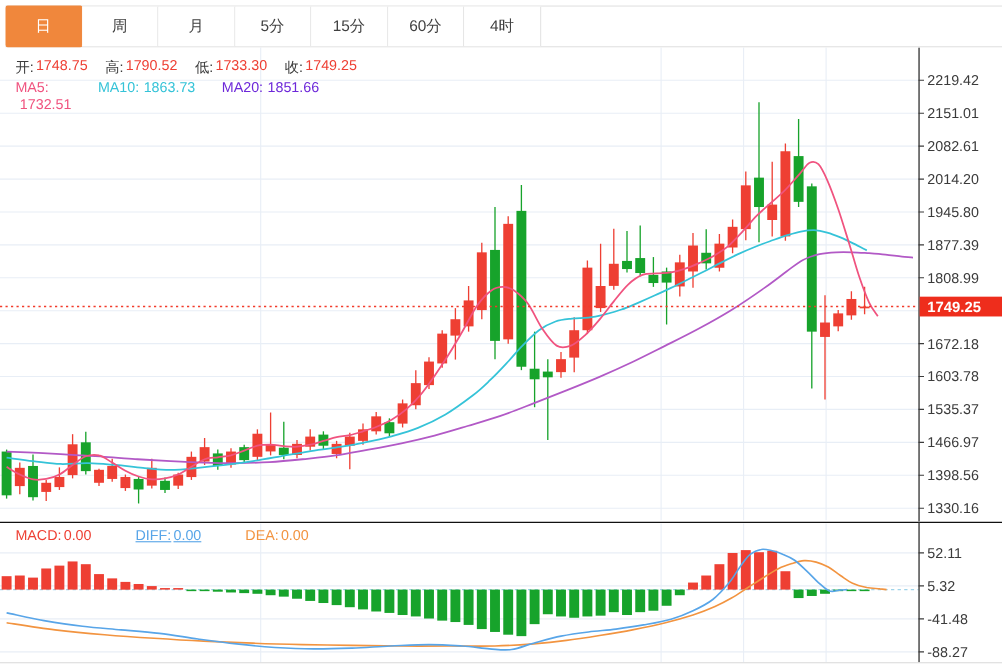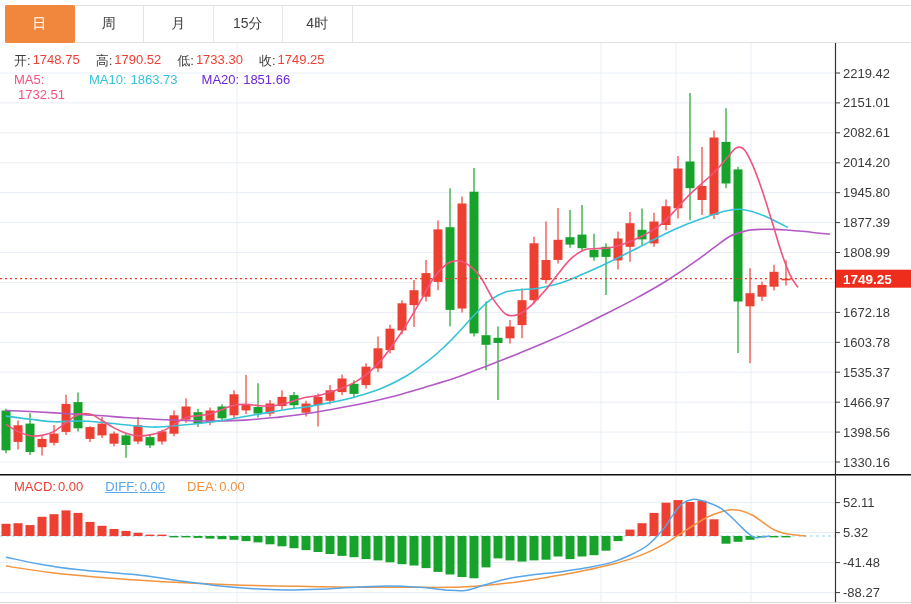--- a/index.html
+++ b/index.html
@@ -11,36 +11,38 @@
           display:flex;box-sizing:border-box;background:#fff;z-index:5;}
   .tab{width:69.5px;height:100%;display:flex;align-items:center;justify-content:center;
        font-size:14px;color:#404040;border-right:1px solid #e4e4e4;box-sizing:border-box;
        cursor:pointer;background:#fff;border-top:none;border-left:none;border-bottom:none;}
   .tab.active{background:var(--accent,#f0873c);color:#fff;border-right-color:var(--accent,#f0873c);
        border-radius:2px;margin-top:-1px;height:calc(100% + 2px);}
   
   .legend{position:absolute;display:flex;font-size:13px;z-index:4;white-space:nowrap;}
   .ohlc-row{left:14px;top:52px;gap:16px;}
   .ma-row{left:14px;top:72px;gap:24px;}
-  .macd-row{left:14px;top:479px;gap:22px;}
+  .macd-row{left:14px;top:479px;gap:40px;}
   .legend .lab{color:#3c3c3c;}
   .legend .val{color:var(--red,#ee3f33);margin-left:2px;}
   .legend .pair{display:flex;}
   svg{position:absolute;left:0;}
   #main-svg{top:43px;z-index:1;}
   #macd-svg{top:474px;z-index:1;}
 </style>
 </head>
 <body>
 
 <div class="topbar">
   <button class="tab active">日</button>
   <button class="tab">周</button>
   <button class="tab">月</button>
+  <button class="tab">5分</button>
   <button class="tab">15分</button>
+  <button class="tab">60分</button>
   <button class="tab">4时</button>
 </div>
 
 <div class="legend ohlc-row">
   <span class="pair">
       <span class="lab">开:</span>
       <span class="val">1748.75</span>
     </span>
   <span class="pair">
       <span class="lab">高:</span>

